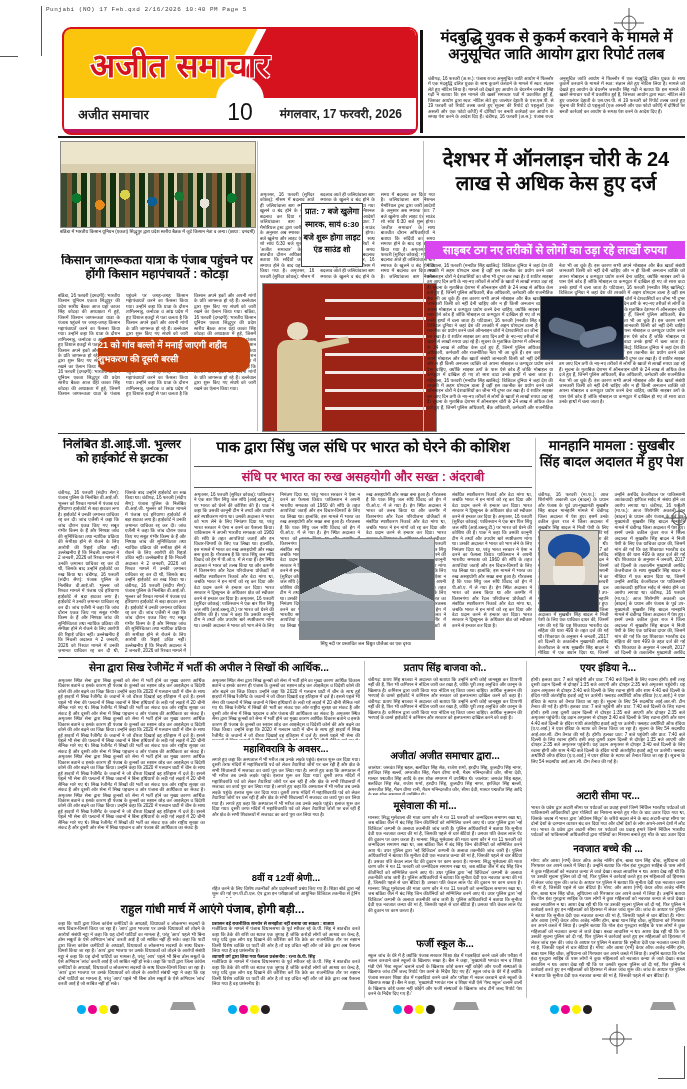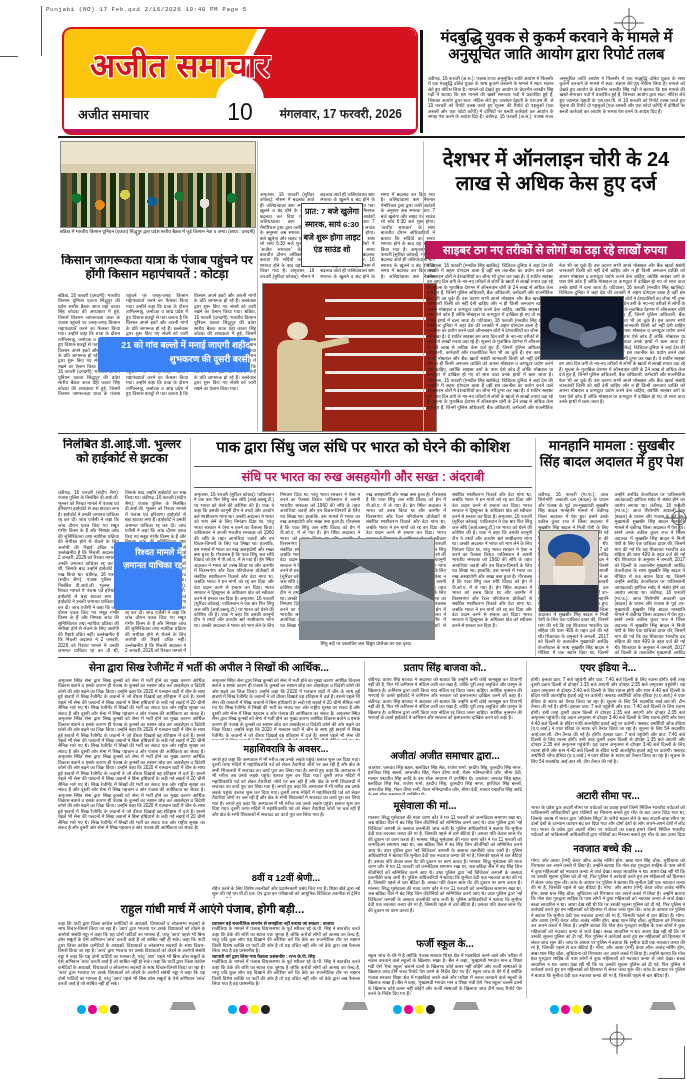--- a/index.html
+++ b/index.html
@@ -19,22 +19,22 @@
   .mast-bot{position:relative;height:31px;background:#fff;display:flex;align-items:center;justify-content:space-between;padding:0 14px;}
   .mast-name{font-size:13px;font-weight:bold;color:#222;}
   .mast-page{position:absolute;left:50%;transform:translateX(-50%);top:1px;font-size:23px;color:#111;}
   .mast-date{font-size:12px;font-weight:bold;color:#222;}
   
   .hl{font-weight:bold;color:#0d0d0d;text-align:center;line-height:1.15;overflow:hidden;}
   .body{font-size:4.6px;line-height:5.45px;text-align:justify;color:#222;overflow:hidden;word-break:break-word;}
   .c2{column-count:2;column-gap:6px;}
   .c3{column-count:3;column-gap:6px;}
   .c4{column-count:4;column-gap:6px;}
-  .redband{background:#be185d;color:#fff;font-weight:bold;text-align:center;overflow:hidden;}
-  .redbox{background:#3b82f6;color:#fff;font-weight:bold;text-align:right;line-height:1.5;overflow:hidden;border-radius:3px;}
+  .redband{background:#d946ef;color:#fff;font-weight:bold;text-align:center;overflow:hidden;}
+  .redbox{background:#c2410c;color:#fff;font-weight:bold;text-align:left;line-height:1.5;overflow:hidden;border-radius:10px;}
   .boldbox{background:#fff;border:1px solid #444;color:#0d0d0d;font-weight:bold;text-align:center;overflow:hidden;}
   .subhd{font-weight:bold;text-align:center;color:#0d0d0d;overflow:hidden;}
   .rule-h{background:#1a1a1a;}
   .rule-l{background:#bdbdbd;}
   .cap{font-size:4.6px;line-height:5.6px;color:#111;overflow:hidden;}
   
   .ph{overflow:hidden;}
   .ph-farm{background:
     radial-gradient(circle 5px at 8% 66%,#0a7a2e 97%,transparent),
     radial-gradient(circle 5px at 20% 74%,#e88a1a 97%,transparent),
@@ -128,21 +128,20 @@
   <div class="abs body c2" style="left:427px;top:263px;width:258px;height:167px;">पटियाला, 16 फरवरी (मनप्रीत सिंह खालिद): डिजिटल दुनिया ने जहां देश की तरक्की में अहम योगदान डाला है वहीं इस तकनीक का प्रयोग करने वाले ऑनलाइन चोरों ने देशवासियों का जीना भी दूभर कर रखा है। ये शातिर साइबर ठग आए दिन ठगी के नए-नए तरीकों से लोगों के खातों से लाखों रुपया उड़ा रहे हैं। सूचना के मुताबिक देशभर में ऑनलाइन चोरी के 24 लाख से अधिक केस दर्ज हुए हैं, जिनमें पुलिस अधिकारी, बैंक अधिकारी, कर्मचारी और राजनीतिक नेता भी आ चुके हैं। इस कारण सभी अपने मोबाइल और बैंक खातों संबंधी जानकारी किसी को नहीं देनी चाहिए और न ही किसी अनजान व्यक्ति को अपना मोबाइल व कम्प्यूटर प्रयोग करने देना चाहिए, क्योंकि साइबर ठगों के पास ऐसे कोड हैं जोकि मोबाइल या कम्प्यूटर में दाखिल हो गए तो सारा डाटा उनके हाथों में चला जाता है। पटियाला, 16 फरवरी (मनप्रीत सिंह खालिद): डिजिटल दुनिया ने जहां देश की तरक्की में अहम योगदान डाला है वहीं इस तकनीक का प्रयोग करने वाले ऑनलाइन चोरों ने देशवासियों का जीना भी दूभर कर रखा है। ये शातिर साइबर ठग आए दिन ठगी के नए-नए तरीकों से लोगों के खातों से लाखों रुपया उड़ा रहे हैं। सूचना के मुताबिक देशभर में ऑनलाइन चोरी के 24 लाख से अधिक केस दर्ज हुए हैं, जिनमें पुलिस अधिकारी, बैंक अधिकारी, कर्मचारी और राजनीतिक नेता भी आ चुके हैं। इस कारण सभी अपने मोबाइल और बैंक खातों संबंधी जानकारी किसी को नहीं देनी चाहिए और न ही किसी अनजान व्यक्ति को अपना मोबाइल व कम्प्यूटर प्रयोग करने देना चाहिए, क्योंकि साइबर ठगों के पास ऐसे कोड हैं जोकि मोबाइल या कम्प्यूटर में दाखिल हो गए तो सारा डाटा उनके हाथों में चला जाता है। पटियाला, 16 फरवरी (मनप्रीत सिंह खालिद): डिजिटल दुनिया ने जहां देश की तरक्की में अहम योगदान डाला है वहीं इस तकनीक का प्रयोग करने वाले ऑनलाइन चोरों ने देशवासियों का जीना भी दूभर कर रखा है। ये शातिर साइबर ठग आए दिन ठगी के नए-नए तरीकों से लोगों के खातों से लाखों रुपया उड़ा रहे हैं। सूचना के मुताबिक देशभर में ऑनलाइन चोरी के 24 लाख से अधिक केस दर्ज हुए हैं, जिनमें पुलिस अधिकारी, बैंक अधिकारी, कर्मचारी और राजनीतिक नेता भी आ चुके हैं। इस कारण सभी अपने मोबाइल और बैंक खातों संबंधी जानकारी किसी को नहीं देनी चाहिए और न ही किसी अनजान व्यक्ति को अपना मोबाइल व कम्प्यूटर प्रयोग करने देना चाहिए, क्योंकि साइबर ठगों के पास ऐसे कोड हैं जोकि मोबाइल या कम्प्यूटर में दाखिल हो गए तो सारा डाटा उनके हाथों में चला जाता है। पटियाला, 16 फरवरी (मनप्रीत सिंह खालिद): डिजिटल दुनिया ने जहां देश की तरक्की में अहम योगदान डाला है वहीं इस तकनीक का प्रयोग करने वाले ऑनलाइन चोरों ने देशवासियों का जीना भी दूभर कर रखा है। ये शातिर साइबर ठग आए दिन ठगी के नए-नए तरीकों से लोगों के खातों से लाखों रुपया उड़ा रहे हैं। सूचना के मुताबिक देशभर में ऑनलाइन चोरी के 24 लाख से अधिक केस दर्ज हुए हैं, जिनमें पुलिस अधिकारी, बैंक अधिकारी, कर्मचारी और राजनीतिक नेता भी आ चुके हैं। इस कारण सभी अपने मोबाइल और बैंक खातों संबंधी जानकारी किसी को नहीं देनी चाहिए और न ही किसी अनजान व्यक्ति को अपना मोबाइल व कम्प्यूटर प्रयोग करने देना चाहिए, क्योंकि साइबर ठगों के पास ऐसे कोड हैं जोकि मोबाइल या कम्प्यूटर में दाखिल हो गए तो सारा डाटा उनके हाथों में चला जाता है। पटियाला, 16 फरवरी (मनप्रीत सिंह खालिद): डिजिटल दुनिया ने जहां देश की तरक्की में अहम योगदान डाला है वहीं इस तकनीक का प्रयोग करने वाले ऑनलाइन चोरों ने देशवासियों का जीना भी दूभर कर रखा है। ये शातिर साइबर ठग आए दिन ठगी के नए-नए तरीकों से लोगों के खातों से लाखों रुपया उड़ा रहे हैं। सूचना के मुताबिक देशभर में ऑनलाइन चोरी के 24 लाख से अधिक केस दर्ज हुए हैं, जिनमें पुलिस अधिकारी, बैंक अधिकारी, कर्मचारी और राजनीतिक नेता भी आ चुके हैं। इस कारण सभी अपने मोबाइल और बैंक खातों संबंधी जानकारी किसी को नहीं देनी चाहिए और न ही किसी अनजान व्यक्ति को अपना मोबाइल व कम्प्यूटर प्रयोग करने देना चाहिए, क्योंकि साइबर ठगों के पास ऐसे कोड हैं जोकि मोबाइल या कम्प्यूटर में दाखिल हो गए तो सारा डाटा उनके हाथों में चला जाता है।</div>
   <div class="abs ph ph-lap" style="left:540px;top:296px;width:82px;height:62px;border:1px solid #666;">
     <div class="hand" style="left:8%;top:38%;transform:rotate(18deg);"></div>
     <div class="hand" style="left:46%;top:52%;transform:rotate(-14deg);background:#6e7d93;"></div>
   </div>
 
   <div class="abs rule-h" style="left:58px;top:433px;width:627px;height:1px;background:#333;"></div>
 
   <div class="abs hl" style="left:56px;top:438px;width:132px;height:48px;font-size:12px;">निलंबित डी.आई.जी. भुल्लर को हाईकोर्ट से झटका</div>
   <div class="abs body c2" style="left:58px;top:490px;width:128px;height:164px;">चंडीगढ़, 16 फरवरी (संदीप सैण): पंजाब पुलिस के निलंबित डी.आई.जी. भुल्लर को रिश्वत मामले में पंजाब एवं हरियाणा हाईकोर्ट से बड़ा झटका लगा है। हाईकोर्ट ने उनकी ज़मानत याचिका रद्द कर दी। जांच एजैंसी ने कहा कि जांच दौरान एकत्र किए गए सबूत गंभीर किस्म के हैं और निष्पक्ष जांच की सुनिश्चितता तथा न्यायिक प्रक्रिया की समीक्षा होने से रोकने के लिए आरोपी की रिहाई उचित नहीं। उल्लेखनीय है कि निचली अदालत ने 2 जनवरी, 2026 को रिश्वत मामले में उनकी ज़मानत याचिका रद्द कर दी थी, जिसके बाद उन्होंने हाईकोर्ट का रुख किया था। चंडीगढ़, 16 फरवरी (संदीप सैण): पंजाब पुलिस के निलंबित डी.आई.जी. भुल्लर को रिश्वत मामले में पंजाब एवं हरियाणा हाईकोर्ट से बड़ा झटका लगा है। हाईकोर्ट ने उनकी ज़मानत याचिका रद्द कर दी। जांच एजैंसी ने कहा कि जांच दौरान एकत्र किए गए सबूत गंभीर किस्म के हैं और निष्पक्ष जांच की सुनिश्चितता तथा न्यायिक प्रक्रिया की समीक्षा होने से रोकने के लिए आरोपी की रिहाई उचित नहीं। उल्लेखनीय है कि निचली अदालत ने 2 जनवरी, 2026 को रिश्वत मामले में उनकी ज़मानत याचिका रद्द कर दी थी, जिसके बाद उन्होंने हाईकोर्ट का रुख किया था। चंडीगढ़, 16 फरवरी (संदीप सैण): पंजाब पुलिस के निलंबित डी.आई.जी. भुल्लर को रिश्वत मामले में पंजाब एवं हरियाणा हाईकोर्ट से बड़ा झटका लगा है। हाईकोर्ट ने उनकी ज़मानत याचिका रद्द कर दी। जांच एजैंसी ने कहा कि जांच दौरान एकत्र किए गए सबूत गंभीर किस्म के हैं और निष्पक्ष जांच की सुनिश्चितता तथा न्यायिक प्रक्रिया की समीक्षा होने से रोकने के लिए आरोपी की रिहाई उचित नहीं। उल्लेखनीय है कि निचली अदालत ने 2 जनवरी, 2026 को रिश्वत मामले में उनकी ज़मानत याचिका रद्द कर दी थी, जिसके बाद उन्होंने हाईकोर्ट का रुख किया था। चंडीगढ़, 16 फरवरी (संदीप सैण): पंजाब पुलिस के निलंबित डी.आई.जी. भुल्लर को रिश्वत मामले में पंजाब एवं हरियाणा हाईकोर्ट से बड़ा झटका लगा है। हाईकोर्ट ने उनकी ज़मानत याचिका रद्द कर दी। जांच एजैंसी ने कहा कि जांच दौरान एकत्र किए गए सबूत गंभीर किस्म के हैं और निष्पक्ष जांच की सुनिश्चितता तथा न्यायिक प्रक्रिया की समीक्षा होने से रोकने के लिए आरोपी की रिहाई उचित नहीं। उल्लेखनीय है कि निचली अदालत ने 2 जनवरी, 2026 को रिश्वत मामले में उनकी ज़मानत याचिका रद्द कर दी थी, जिसके बाद उन्होंने हाईकोर्ट का रुख किया था।</div>
-  <div class="abs redbox" style="left:114px;top:542px;width:68px;height:64px;font-size:8.5px;padding-top:4px;">रिश्वत मामले में ज़मानत याचिका रद्द</div>
 
   <div class="abs rule-l" style="left:190px;top:438px;width:1px;height:218px;"></div>
 
   <div class="abs hl" style="left:194px;top:438px;width:338px;height:24px;font-size:15px;">पाक द्वारा सिंधु जल संधि पर भारत को घेरने की कोशिश</div>
   <div class="abs subhd" style="left:194px;top:466px;width:338px;height:20px;font-size:12.5px;color:#be185d;border-top:1px solid #555;border-bottom:1px solid #555;line-height:20px;">संधि पर भारत का रुख असहयोगी और सख्त : अंदराबी</div>
   <div class="abs body c4" style="left:194px;top:492px;width:338px;height:164px;">अमृतसर, 16 फरवरी (सुरिंदर कोछड़): पाकिस्तान ने एक बार फिर सिंधु जल संधि (आई.डब्ल्यू.टी.) पर भारत को घेरने की कोशिश की है। पाक ने कहा कि उसकी कानूनी टीम ने तथ्यों और उपयोग बारे स्पष्टीकरण मांगा था। उसकी अदालत ने भारत को भाग लेने के लिए निमंत्रण दिया था, परंतु भारत सरकार ने ऐसा न करने का फैसला किया। पाकिस्तान ने अपनी भारतीय समकक्ष को 1960 की संधि के तहत आपत्तियां जताईं और इन विचार-विमर्शों के लिए पत्र लिखा था। हालांकि, इस मामले में भारत का रुख असहयोगी और सख्त बना हुआ है। गौरतलब है कि पाक सिंधु जल संधि विवाद को हेग में पी.ओ.ए. में ले गया है। हेग स्थित अदालत ने भारत को तलब किया था और कश्मीर में किशनगंगा और रैटल परियोजना प्रोजैक्टों से संबंधित स्पष्टीकरण रिकार्ड और डेटा मांगा था, जबकि भारत ने इन मांगों को रद्द कर दिया और डेटा प्रदान करने से इन्कार कर दिया। भारत सरकार ने ट्रिब्यूनल के अधिकार क्षेत्र को स्वीकार करने से इन्कार कर दिया है। अमृतसर, 16 फरवरी (सुरिंदर कोछड़): पाकिस्तान ने एक बार फिर सिंधु जल संधि (आई.डब्ल्यू.टी.) पर भारत को घेरने की कोशिश की है। पाक ने कहा कि उसकी कानूनी टीम ने तथ्यों और उपयोग बारे स्पष्टीकरण मांगा था। उसकी अदालत ने भारत को भाग लेने के लिए निमंत्रण दिया था, परंतु भारत सरकार ने ऐसा न करने का फैसला किया। पाकिस्तान ने अपनी भारतीय समकक्ष को 1960 की संधि के तहत आपत्तियां जताईं और इन विचार-विमर्शों के लिए पत्र लिखा था। हालांकि, इस मामले में भारत का रुख असहयोगी और सख्त बना हुआ है। गौरतलब है कि पाक सिंधु जल संधि विवाद को हेग में पी.ओ.ए. में ले गया है। हेग स्थित अदालत ने भारत को तलब किया था और कश्मीर में किशनगंगा और रैटल परियोजना प्रोजैक्टों से संबंधित स्पष्टीकरण रिकार्ड और डेटा मांगा था, जबकि भारत ने इन मांगों को रद्द कर दिया और डेटा प्रदान करने से इन्कार कर दिया। भारत सरकार ने ट्रिब्यूनल के अधिकार क्षेत्र को स्वीकार करने से इन्कार कर दिया है। अमृतसर, 16 फरवरी (सुरिंदर कोछड़): पाकिस्तान ने एक बार फिर सिंधु जल संधि (आई.डब्ल्यू.टी.) पर भारत को घेरने की कोशिश की है। पाक ने कहा कि उसकी कानूनी टीम ने तथ्यों और उपयोग बारे स्पष्टीकरण मांगा था। उसकी अदालत ने भारत को भाग लेने के लिए निमंत्रण दिया था, परंतु भारत सरकार ने ऐसा न करने का फैसला किया। पाकिस्तान ने अपनी भारतीय समकक्ष को 1960 की संधि के तहत आपत्तियां जताईं और इन विचार-विमर्शों के लिए पत्र लिखा था। हालांकि, इस मामले में भारत का रुख असहयोगी और सख्त बना हुआ है। गौरतलब है कि पाक सिंधु जल संधि विवाद को हेग में पी.ओ.ए. में ले गया है। हेग स्थित अदालत ने भारत को तलब किया था और कश्मीर में किशनगंगा और रैटल परियोजना प्रोजैक्टों से संबंधित स्पष्टीकरण रिकार्ड और डेटा मांगा था, जबकि भारत ने इन मांगों को रद्द कर दिया और डेटा प्रदान करने से इन्कार कर दिया। भारत सरकार ने ट्रिब्यूनल के अधिकार क्षेत्र को स्वीकार करने से इन्कार कर दिया है। अमृतसर, 16 फरवरी (सुरिंदर कोछड़): पाकिस्तान ने एक बार फिर सिंधु जल संधि (आई.डब्ल्यू.टी.) पर भारत को घेरने की कोशिश की है। पाक ने कहा कि उसकी कानूनी टीम ने तथ्यों और उपयोग बारे स्पष्टीकरण मांगा था। उसकी अदालत ने भारत को भाग लेने के लिए निमंत्रण दिया था, परंतु भारत सरकार ने ऐसा न करने का फैसला किया। पाकिस्तान ने अपनी भारतीय समकक्ष को 1960 की संधि के तहत आपत्तियां जताईं और इन विचार-विमर्शों के लिए पत्र लिखा था। हालांकि, इस मामले में भारत का रुख असहयोगी और सख्त बना हुआ है। गौरतलब है कि पाक सिंधु जल संधि विवाद को हेग में पी.ओ.ए. में ले गया है। हेग स्थित अदालत ने भारत को तलब किया था और कश्मीर में किशनगंगा और रैटल परियोजना प्रोजैक्टों से संबंधित स्पष्टीकरण रिकार्ड और डेटा मांगा था, जबकि भारत ने इन मांगों को रद्द कर दिया और डेटा प्रदान करने से इन्कार कर दिया। भारत सरकार ने ट्रिब्यूनल के अधिकार क्षेत्र को स्वीकार करने से इन्कार कर दिया है। अमृतसर, 16 फरवरी (सुरिंदर कोछड़): पाकिस्तान ने एक बार फिर सिंधु जल संधि (आई.डब्ल्यू.टी.) पर भारत को घेरने की कोशिश की है। पाक ने कहा कि उसकी कानूनी टीम ने तथ्यों और उपयोग बारे स्पष्टीकरण मांगा था। उसकी अदालत ने भारत को भाग लेने के लिए निमंत्रण दिया था, परंतु भारत सरकार ने ऐसा न करने का फैसला किया। पाकिस्तान ने अपनी भारतीय समकक्ष को 1960 की संधि के तहत आपत्तियां जताईं और इन विचार-विमर्शों के लिए पत्र लिखा था। हालांकि, इस मामले में भारत का रुख असहयोगी और सख्त बना हुआ है। गौरतलब है कि पाक सिंधु जल संधि विवाद को हेग में पी.ओ.ए. में ले गया है। हेग स्थित अदालत ने भारत को तलब किया था और कश्मीर में किशनगंगा और रैटल परियोजना प्रोजैक्टों से संबंधित स्पष्टीकरण रिकार्ड और डेटा मांगा था, जबकि भारत ने इन मांगों को रद्द कर दिया और डेटा प्रदान करने से इन्कार कर दिया। भारत सरकार ने ट्रिब्यूनल के अधिकार क्षेत्र को स्वीकार करने से इन्कार कर दिया है।</div>
   <div class="abs ph ph-dam" style="left:299px;top:538px;width:134px;height:100px;border:1px solid #888;"></div>
   <div class="abs cap" style="left:299px;top:641px;width:134px;height:14px;background:#fff;text-align:center;">सिंधु नदी पर प्रस्तावित जल विद्युत प्रोजैक्ट का एक दृश्य।</div>
 
   <div class="abs rule-l" style="left:535px;top:438px;width:1px;height:218px;"></div>

